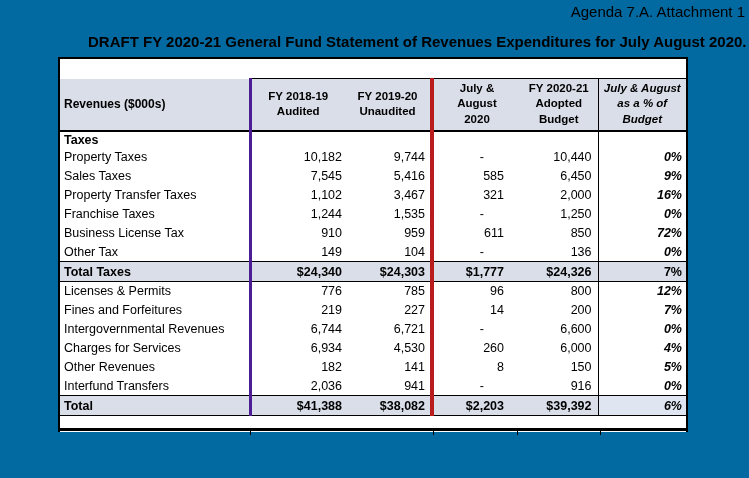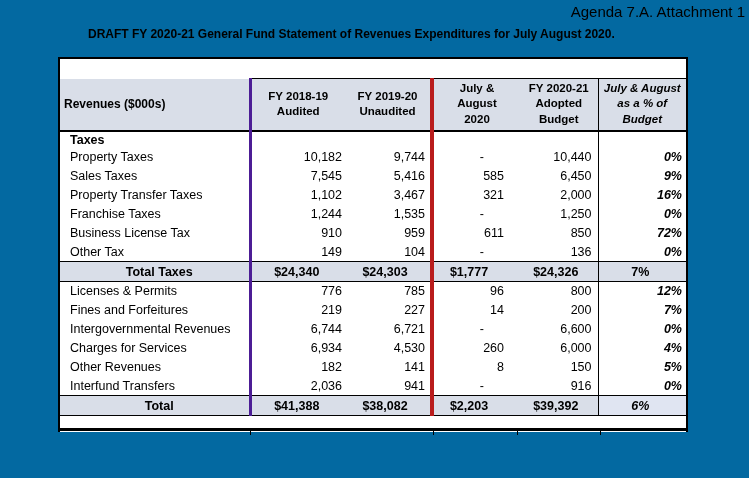--- a/index.html
+++ b/index.html
@@ -4,21 +4,21 @@
 <style>
   * { margin:0; padding:0; box-sizing:border-box; }
   html,body { background:#ffffff; }
   .page {
     position:relative; width:749px; height:478px;
     background:#0369a1; overflow:hidden;
     font-family:"Liberation Sans", sans-serif;
     color:#000;
   }
   .attachment { position:absolute; top:3px; right:4px; font-size:15px; font-weight:400; }
-  .doc-title { position:absolute; top:27px; left:88px; font-size:12px; font-weight:700; }
+  .doc-title { position:absolute; top:33px; left:88px; font-size:15px; font-weight:700; }
 
   .table-wrap {
     position:absolute; left:58px; top:57px; width:630px;
     border:2px solid #000; border-bottom:none;
     background:#fff;
   }
   .spacer-row { height:19px; background:#fff; }
 
   table.rev { border-collapse:collapse; table-layout:fixed; width:100%; font-size:12px; }
   col.c-label  { width:190px; }
@@ -37,23 +37,23 @@
     background:#d9dee8; font-weight:700; vertical-align:middle;
     border-bottom:2px solid #000; height:52px; font-size:11.5px;
     white-space:pre-line; line-height:1.35; text-align:center;
   }
   thead th:nth-child(n+2) { border-top:1.5px solid #000; }
   thead th.h-label { text-align:left; padding-left:4px; font-size:12px; }
   thead th.h-pct { font-style:italic; }
 
   td { height:19px; vertical-align:middle; font-size:12.5px; }
   tr.section td { height:17px; }
-  tr.total td { height:20px;text-align:center; }
-
-  td.cell-label { text-align:left; padding-left:10px; }
+  tr.total td { height:20px; }
+
+  td.cell-label { text-align:left; padding-left:4px; }
   td.cell-fy1819 { text-align:right; padding-right:3px; }
   td.cell-fy1920 { text-align:right; padding-right:5px; }
   td.cell-julaug { text-align:right; padding-right:16px; }
   td.cell-budget { text-align:right; padding-right:6px; }
   td.cell-pct    { text-align:right; padding-right:4px; }
   td.dash { padding-right:36px; }
 
   tr.section td.cell-label { font-weight:700; }
   tr.total td { background:#d9dee8; font-weight:700;
     border-top:1.5px solid #000; border-bottom:1.5px solid #000; }

